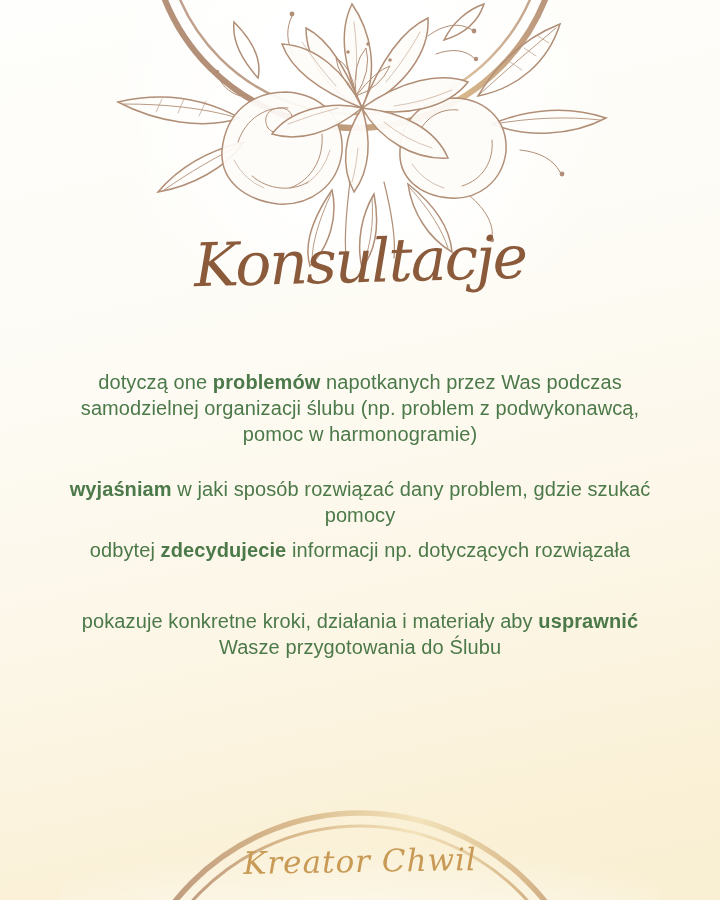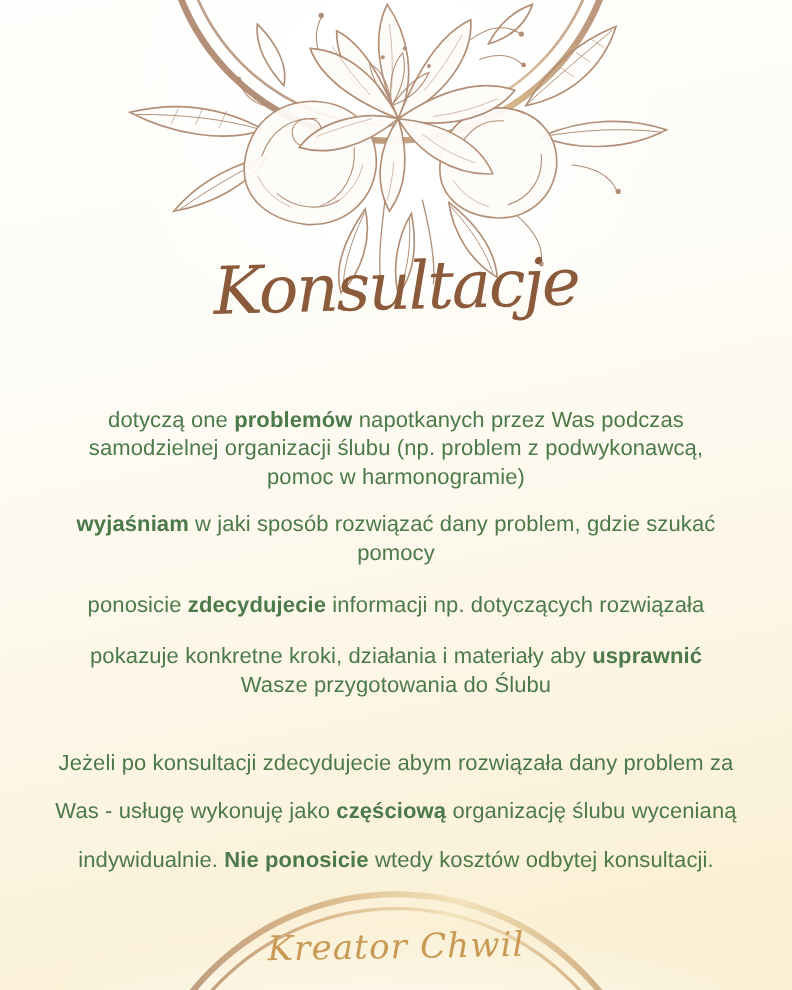--- a/index.html
+++ b/index.html
@@ -28,23 +28,23 @@
     transform:rotate(-1.5deg);
   }
   .paragraphs{position:absolute;top:0;left:0;width:100%;height:100%;}
   .para{
     position:absolute;left:50%;transform:translateX(-50%);
     margin:0;text-align:center;color:var(--green);
     font-size:20px;line-height:26px;letter-spacing:.1px;
   }
   .para b{font-weight:700;}
   .p1{top:369px;width:584px;text-align:center;}
-  .p2{top:464px;width:604px;}
+  .p2{top:476px;width:604px;}
   .p3{top:537px;width:624px;}
-  .p4{top:584px;width:604px;}
+  .p4{top:608px;width:604px;}
   .p5{top:672px;width:628px;line-height:44px;}
   .brand{
     position:absolute;top:843px;left:0;width:100%;margin:0;
     text-align:center;font-family:"DejaVu Serif",serif;font-style:italic;
     font-weight:400;font-size:31px;letter-spacing:1px;color:var(--brand-color);
     transform:rotate(-1deg);
   }
 </style>
 </head>
 <body>
@@ -146,23 +146,22 @@
       <path d="M470,196 C486,210 494,224 492,238" stroke-width="1"></path>
       <circle cx="492" cy="240" r="2.2" fill="var(--line,#b18e76)" stroke="none"></circle>
     </g>
   </svg>
 
   <h1 class="page-title">Konsultacje</h1>
 
   <div class="paragraphs">
       <p class="para p1"><span>dotyczą one </span><b>problemów</b><span> napotkanych przez Was podczas samodzielnej organizacji ślubu (np. problem z podwykonawcą, pomoc w harmonogramie)</span></p>
       <p class="para p2"><b>wyjaśniam</b><span> w jaki sposób rozwiązać dany problem, gdzie szukać pomocy</span></p>
-      <p class="para p3"><span>ponosicie </span><b>zdecydujecie</b><span> informacji np. dotyczących rozwiązała</span></p>
+      <p class="para p3"><span>odbytej </span><b>zdecydujecie</b><span> informacji np. dotyczących rozwiązała</span></p>
       <p class="para p4"><span>pokazuje konkretne kroki, działania i materiały aby </span><b>usprawnić</b><span> Wasze przygotowania do Ślubu</span></p>
-      <p class="para p5"><span>Jeżeli po konsultacji zdecydujecie abym rozwiązała dany problem za Was - usługę wykonuję jako </span><b>częściową</b><span> organizację ślubu wycenianą indywidualnie. </span><b>Nie ponosicie</b><span> wtedy kosztów odbytej konsultacji.</span></p>
     </div>
 
   <svg class="bottom-art" width="720" height="90" viewBox="0 0 720 90" aria-hidden="true">
     <defs>
       <linearGradient id="goldBottom" x1="0" y1="0" x2="1" y2="0">
         <stop offset="0" style="stop-color:var(--gold-dark,#b5917a)"></stop>
         <stop offset="0.35" style="stop-color:var(--gold-mid,#dbba85)"></stop>
         <stop offset="0.62" style="stop-color:var(--gold-light,#f3e3bb)"></stop>
         <stop offset="0.85" style="stop-color:var(--gold-mid,#cba770)"></stop>
         <stop offset="1" style="stop-color:var(--gold-dark,#b99568)"></stop>

